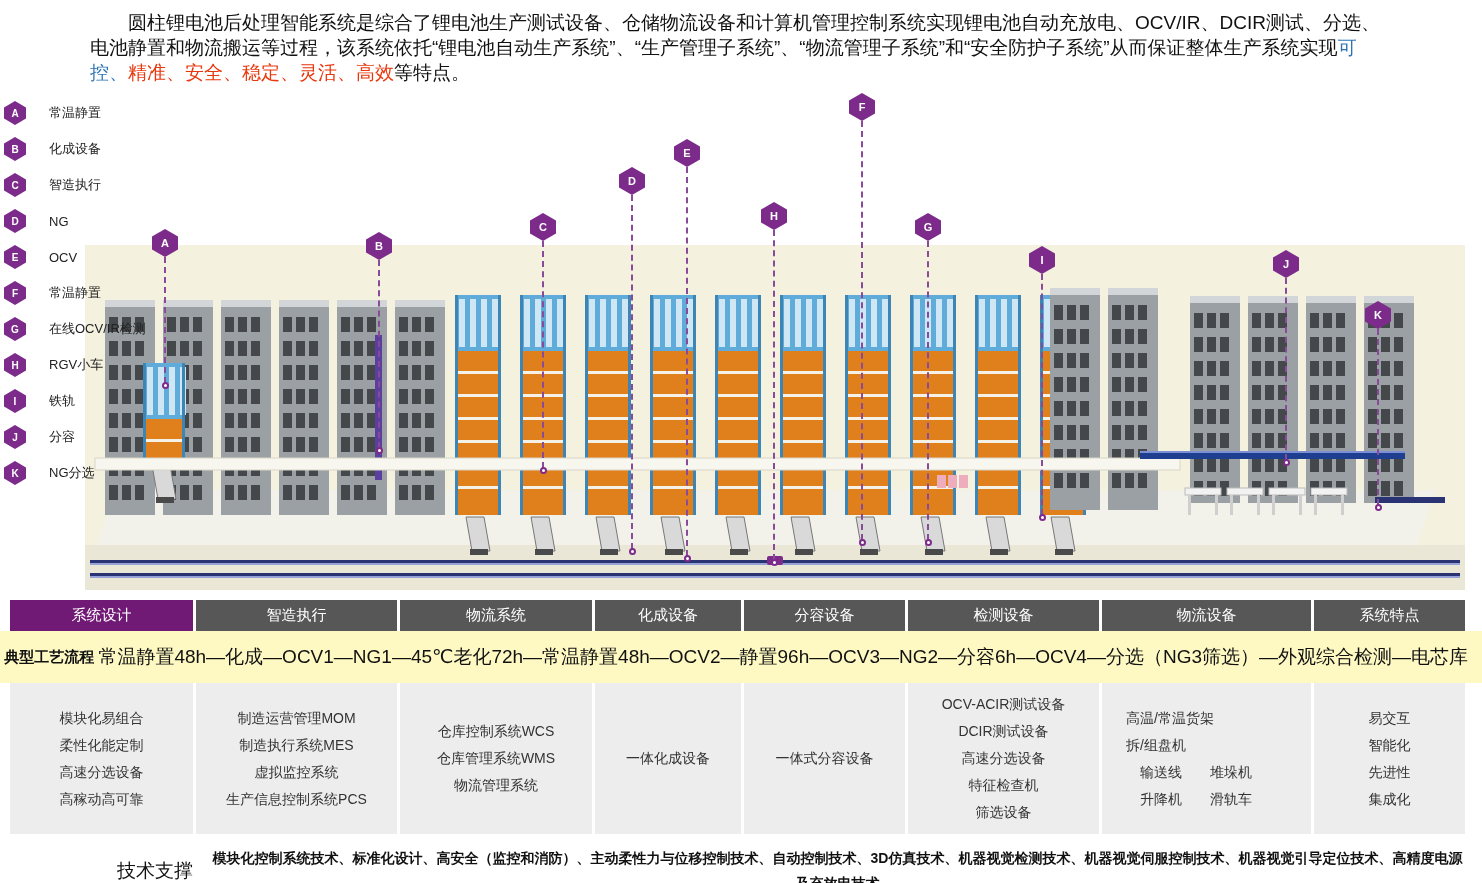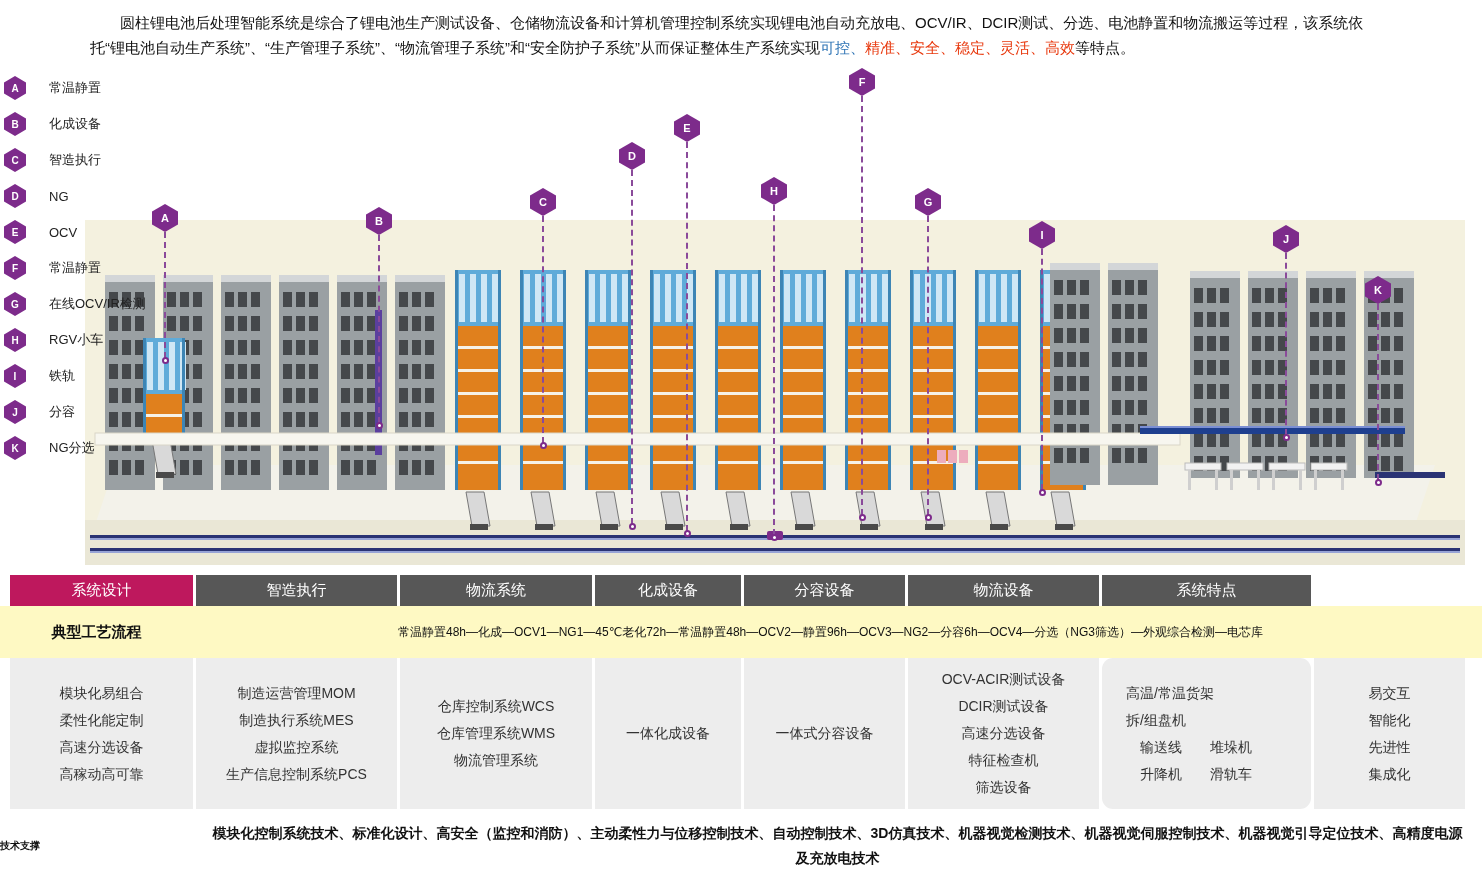--- a/index.html
+++ b/index.html
@@ -1,20 +1,20 @@
 <!DOCTYPE html>
 <html><head>
 <meta charset="utf-8">
 <style>
   * { box-sizing: border-box; margin: 0; padding: 0; }
   body { font-family: "Liberation Sans", "DejaVu Sans", sans-serif; background: #fff; }
   .page { position: relative; width: 1482px; height: 883px; background: #fff; overflow: hidden; }
 
   
-  .intro { padding: 10px 100px 0 90px; font-size: 15px; line-height: 25px; color: #111; text-indent: 2em; }
+  .intro { padding: 10px 100px 0 90px; font-size: 19px; line-height: 25px; color: #111; text-indent: 2em; }
   .intro .hl { font-weight: normal; }
 
   
   .scene { position: relative; width: 1482px; height: 515px; }
   .scene svg { position: absolute; left: 85px; top: 160px; width: 1380px; height: 345px; }
 
   
   .hex { width: 26px; height: 28px; background: #7d2b8b;
          clip-path: polygon(50% 0,100% 27%,100% 73%,50% 100%,0 73%,0 27%);
          display: flex; align-items: center; justify-content: center;
@@ -30,36 +30,36 @@
   .marker-line { width: 0; border-left: 2px dashed #8a4a9a; }
   .marker-dot { width: 7px; height: 7px; border: 2px solid #7d2b8b; border-radius: 50%; background: #fff; margin-top: -1px; }
 
   
   .grid8 { display: grid; grid-template-columns: 183px 201px 192px 146px 161px 191px 209px 151px;
            column-gap: 3px; padding: 0 10px; }
 
   
   .tab { height: 31px; background: #575757; color: #fff; font-size: 15px;
          display: flex; align-items: center; justify-content: center; cursor: pointer; }
-  .tab.active { background: #be185d; }
+  .tab.active { background: #701a75; }
 
   
   .process-row { height: 52px; display: flex; align-items: center; background: #fef9c3; }
   .process-label { width: 193px; text-align: center; font-weight: bold; font-size: 15px; color: #111; }
-  .process-flow { flex: 1; text-align: center; font-size: 12px; color: #111; padding-right: 14px; white-space: nowrap; }
+  .process-flow { flex: 1; text-align: center; font-size: 19px; color: #111; padding-right: 14px; white-space: nowrap; }
 
   
   .col { background: #ededed; min-height: 134px; display: flex; flex-direction: column;
          justify-content: center; text-align: center; font-size: 14px; line-height: 27px;
          color: #333; padding: 8px 4px; }
-  .col.left-align { text-align: left; padding-left: 24px; border-radius: 11px; }
+  .col.left-align { text-align: left; padding-left: 24px; }
 
   
   .tech-row { margin-top: 4px; display: flex; align-items: center; min-height: 66px; background: #fff; }
-  .tech-label { width: 193px; text-align: left; font-weight: bold; font-size: 10px; color: #111; }
+  .tech-label { width: 193px; text-align: right; font-weight: normal; font-size: 19px; color: #111; }
   .tech-text { flex: 1; text-align: center; font-size: 14px; line-height: 25px; color: #111; padding: 0 18px; font-weight: bold; }
 </style>
 </head>
 <body>
 
 <div class="page">
 
   <p class="intro"><span>圆柱锂电池后处理智能系统是综合了锂电池生产测试设备、仓储物流设备和计算机管理控制系统实现锂电池自动充放电、OCV/IR、DCIR测试、分选、电池静置和物流搬运等过程，该系统依托“锂电池自动生产系统”、“生产管理子系统”、“物流管理子系统”和“安全防护子系统”从而保证整体生产系统实现</span><span class="hl" style="color: rgb(46, 116, 181);">可控、</span><span class="hl" style="color: rgb(232, 56, 13);">精准、安全、稳定、灵活、高效</span><span>等特点。</span></p>
 
   <div class="scene">
@@ -723,20 +723,21 @@
         <span class="marker-dot"></span>
       </div>
   </div>
 
   <div class="grid8">
     <div class="tab active">系统设计</div>
     <div class="tab">智造执行</div>
     <div class="tab">物流系统</div>
     <div class="tab">化成设备</div>
     <div class="tab">分容设备</div>
+    <div class="tab">检测设备</div>
     <div class="tab">物流设备</div>
     <div class="tab">系统特点</div>
   </div>
 
   <div class="process-row">
     <div class="process-label">典型工艺流程</div>
     <div class="process-flow">常温静置48h—化成—OCV1—NG1—45℃老化72h—常温静置48h—OCV2—静置96h—OCV3—NG2—分容6h—OCV4—分选（NG3筛选）—外观综合检测—电芯库</div>
   </div>
 
   <div class="grid8">

